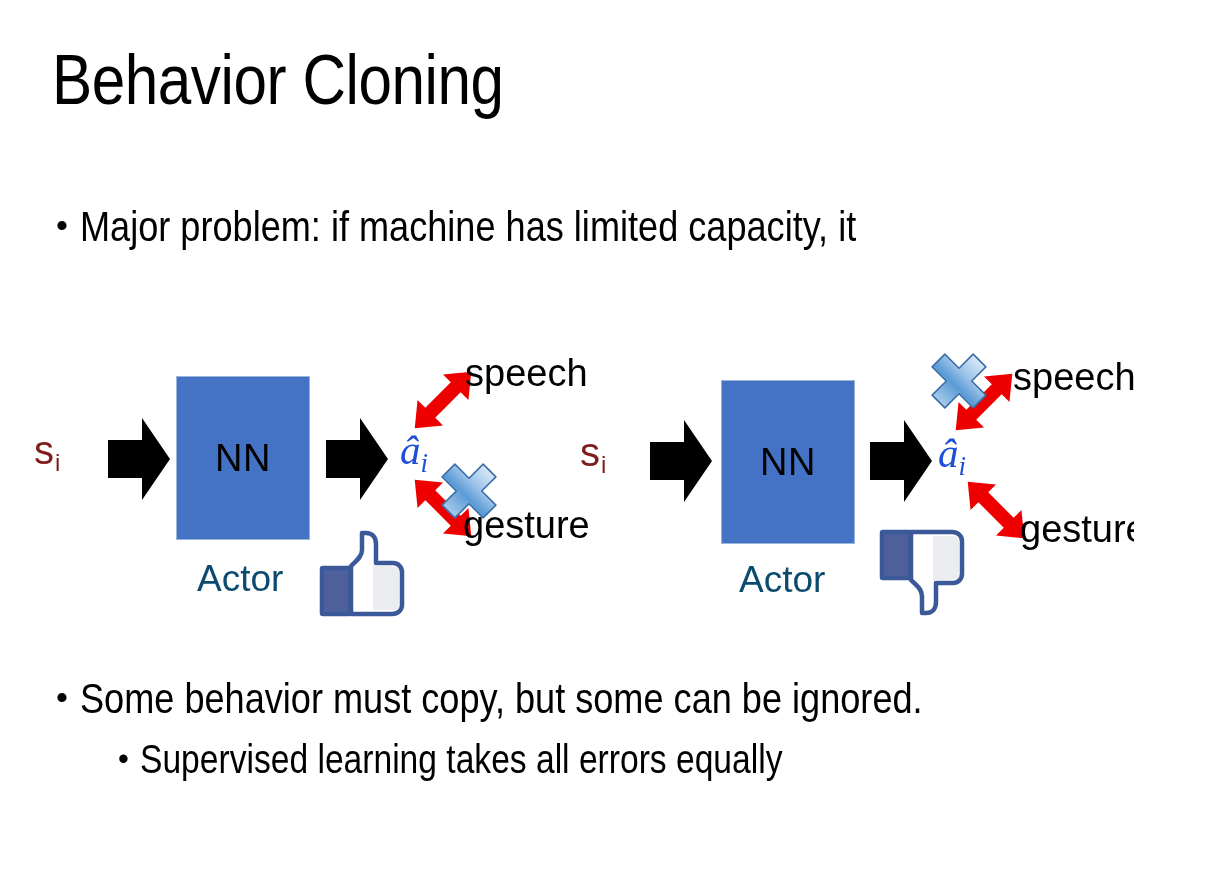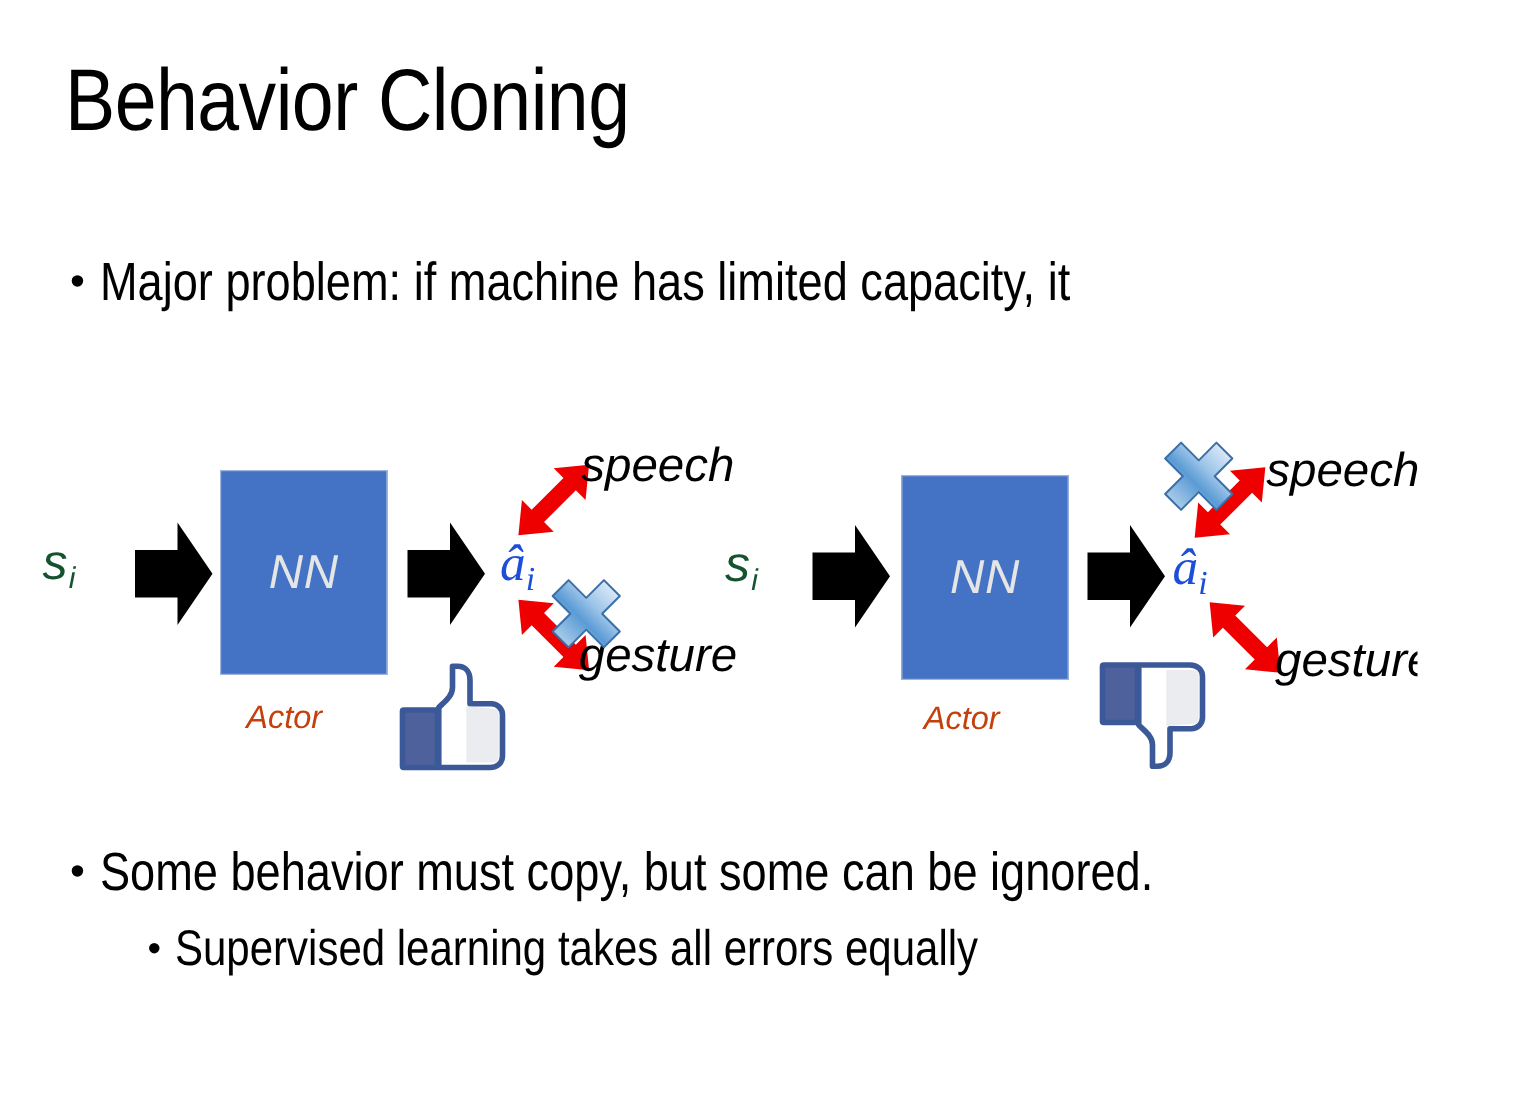--- a/index.html
+++ b/index.html
@@ -106,27 +106,27 @@
   
   .diagram {
     position: absolute;
     top: 340px;
     width: 600px;
     height: 300px;
   }
   #diagram-left  { left: 10px; }
   #diagram-right { left: 558px; }
 
-  .diag-item { position: absolute; font-style: italic; }
+  .diag-item { position: absolute; }
 
   
   .state-label {
     font-family: "Liberation Sans", sans-serif;
     font-size: 40px;
-    color: #14532d;
+    color: #7f1d1d;
     line-height: 1;
     white-space: nowrap;
   }
   .state-label .sub {
     font-size: 24px;
     vertical-align: -0.28em;
     margin-left: 1px;
   }
 
   
@@ -140,31 +140,31 @@
     width: 134px;
     height: 164px;
     background: #4472C4;
     border: 1px solid #9DB5DC;
     box-sizing: border-box;
     display: flex;
     align-items: center;
     justify-content: center;
   }
   .nn-label {
-    color: #e5e5e5;
+    color: #000000;
     font-family: "Liberation Sans", sans-serif;
     font-size: 38px;
     line-height: 1;
     letter-spacing: 0.5px;
   }
 
   .actor-label {
     font-family: "Liberation Sans", sans-serif;
-    font-size: 26px;
-    color: #c2410c;
+    font-size: 37px;
+    color: #0c4a6e;
     line-height: 1;
     white-space: nowrap;
   }
 
   
   .action-label {
     font-family: "Liberation Serif", serif;
     font-style: italic;
     font-size: 41px;
     color: #1d4ed8;

